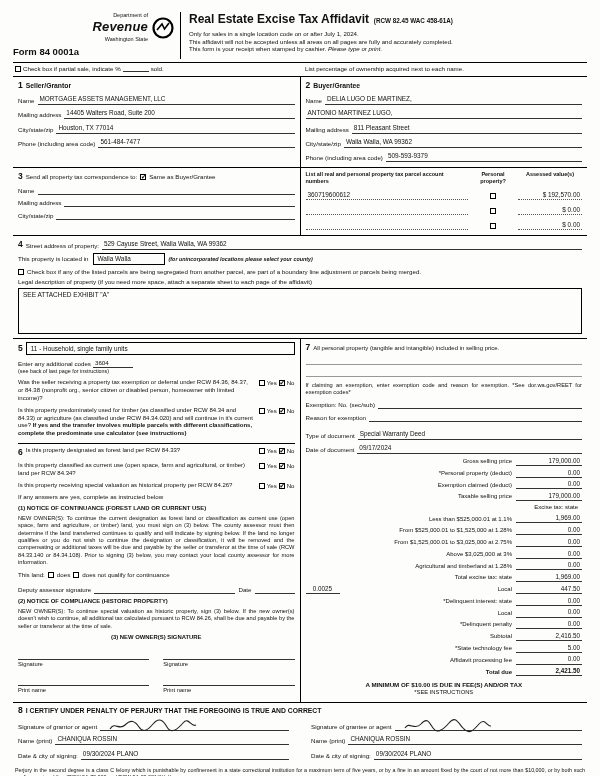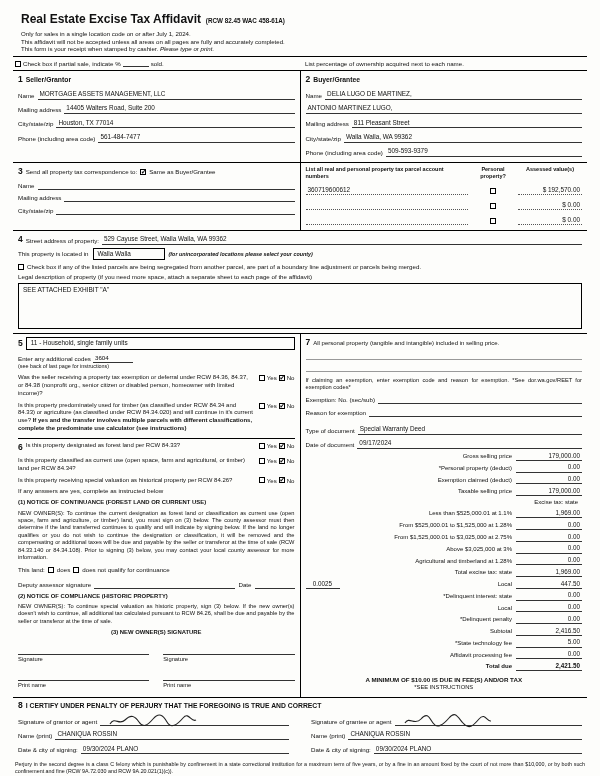--- a/index.html
+++ b/index.html
@@ -100,20 +100,34 @@
   .sig-underline svg { position:absolute; bottom:-3px; left:8px; }
 
   .perjury { font-size:5.35px; margin-top:3px; text-align:justify; padding:0 2px; }
 </style>
 </head>
 <body>
 
 <div class="page">
 
   <div class="header">
+    <div class="header-left">
+      <div class="logo-row">
+        <div class="logo-text">
+          <div class="dept">Department of</div>
+          <div class="brand">Revenue</div>
+          <div class="state">Washington State</div>
+        </div>
+        <svg class="logo-mark" viewBox="0 0 22 22" width="22" height="22">
+          <circle cx="11" cy="11" r="9.5" fill="none" stroke="#000" stroke-width="2.2"></circle>
+          <path d="M5 13 L10 7 L12.5 12 L17 6" fill="none" stroke="#000" stroke-width="1.6"></path>
+        </svg>
+      </div>
+      <div class="form-number">Form 84 0001a</div>
+    </div>
     <div class="header-right">
       <div class="title-row">
         <span class="form-title">Real Estate Excise Tax Affidavit</span>
         <span class="title-rcw">(RCW 82.45 WAC 458-61A)</span>
       </div>
       <div class="hnote">Only for sales in a single location code on or after July 1, 2024.</div>
       <div class="hnote">This affidavit will not be accepted unless all areas on all pages are fully and accurately completed.</div>
       <div class="hnote">
         <span>This form is your receipt when stamped by cashier.</span>
         <span class="ital">Please type or print.</span>

